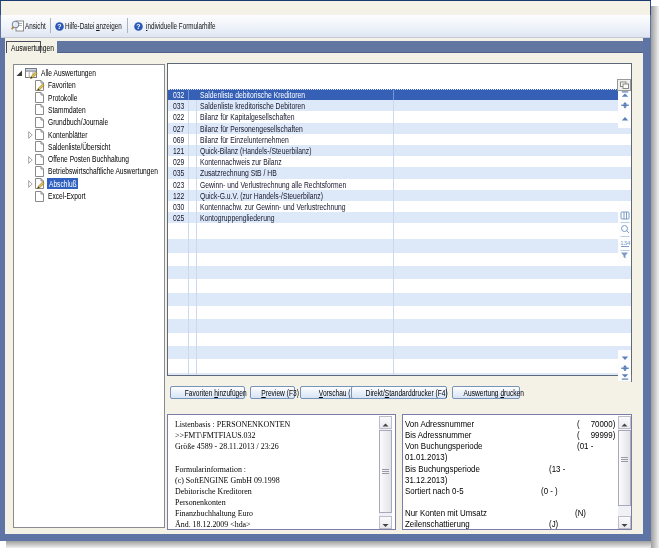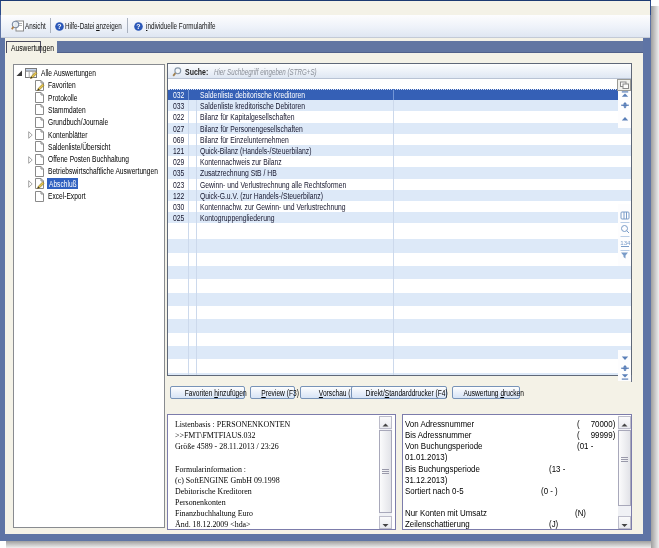--- a/index.html
+++ b/index.html
@@ -138,28 +138,20 @@
  <path d="M0.5 7.5 L1.2 5.4 L2.6 6.8 Z" fill="#333"></path>
     </svg>
 <div class="abs" style="left:47px;top:178.2px;width:31px;height:11px;background:#3161c0;"></div>
 <span class="sx" style="left:49px;top:178.7px;font-size:8.5px;color:#fff;transform:scaleX(0.78);">Abschluß</span>
 <svg class="abs" style="left:35px;top:190.5px" width="9" height="11" viewBox="0 0 9 11">
  <path d="M0.5 0.5 H6 L8.5 3 V10.5 H0.5 Z" fill="#fff" stroke="#8a8a8a"></path>
  <path d="M6 0.5 V3 H8.5" fill="none" stroke="#8a8a8a"></path>
     </svg>
 <span class="sx" style="left:48px;top:191.0px;font-size:8.5px;color:#000;transform:scaleX(0.78);">Excel-Export</span>
 <div id="grid">
-<div class="abs" style="left:0;top:0;width:463px;height:14px;background:linear-gradient(180deg,#fdfefe 0%,#ecf1f8 55%,#dfe7f3 100%);border-bottom:1px solid #b9c3d4;">
- <svg class="abs" style="left:4px;top:2.5px" width="10" height="10" viewBox="0 0 10 10">
-  <circle cx="5.8" cy="3.8" r="2.9" fill="#f4f7fa" stroke="#8899aa" stroke-width="1.1"></circle>
-  <line x1="3.4" y1="6.2" x2="1.2" y2="8.8" stroke="#a08050" stroke-width="1.8"></line>
-        </svg>
- <span class="sx" style="left:17px;top:2.5px;font-size:8.5px;font-weight:bold;color:#222;transform:scaleX(0.82);">Suche:</span>
- <span class="sx" style="left:46px;top:2.5px;font-size:8.5px;font-style:italic;color:#8a8f98;transform:scaleX(0.73);">Hier Suchbegriff eingeben (STRG+S)</span>
-</div>
 <div class="abs" style="left:0;top:25.0px;width:450px;height:11.2px;background:#3560b6;border-top:1px dotted #dfe6f2;box-sizing:border-box;">
         <div class="abs" style="left:20px;top:0;width:1px;height:11.2px;background:#7396d6;"></div>
       </div>
 <span class="sx" style="left:4.5px;top:26.0px;font-size:8.5px;color:#fff;transform:scaleX(0.80);">032</span>
 <span class="sx" style="left:31.5px;top:26.0px;font-size:8.5px;color:#fff;transform:scaleX(0.80);">Saldenliste debitorische Kreditoren</span>
 <div class="abs" style="left:0;top:36.2px;width:463px;height:11.2px;background:#dde9f8;"></div>
 <span class="sx" style="left:4.5px;top:37.2px;font-size:8.5px;color:#15152c;transform:scaleX(0.80);">033</span>
 <span class="sx" style="left:31.5px;top:37.2px;font-size:8.5px;color:#15152c;transform:scaleX(0.80);">Saldenliste kreditorische Debitoren</span>
 <div class="abs" style="left:0;top:47.4px;width:463px;height:11.2px;background:#ffffff;"></div>
 <span class="sx" style="left:4.5px;top:48.4px;font-size:8.5px;color:#15152c;transform:scaleX(0.80);">022</span>

